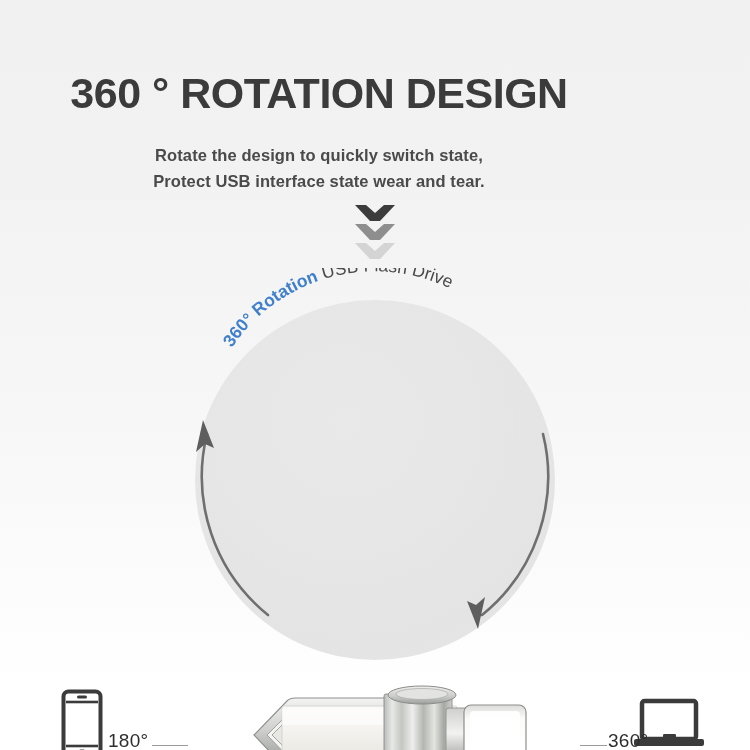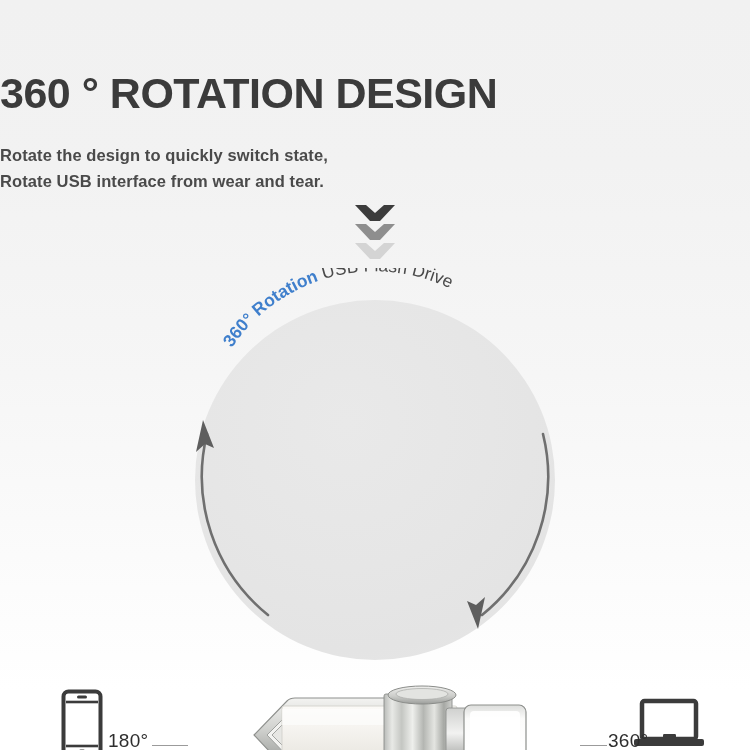--- a/index.html
+++ b/index.html
@@ -21,21 +21,21 @@
     background: linear-gradient(to bottom, #f1f1f1 0%, #f2f2f2 22%, #f6f6f6 50%, #fbfbfb 74%, #ffffff 92%, #ffffff 100%);
     overflow: hidden;
   }
 
   
   #header {
     position: absolute;
     top: 72px;
     left: 0;
     width: 638px;
-    text-align: left;
+    text-align: center;
   }
   #title {
     font-size: 43px;
     font-weight: bold;
     color: #3b3b3b;
     letter-spacing: -0.5px;
     line-height: 1;
     white-space: nowrap;
   }
   #subtitle {
@@ -130,21 +130,21 @@
 </style>
 </head>
 <body>
 
 <div id="page">
 
   <div id="header">
     <div id="title">360 ° ROTATION DESIGN</div>
     <div id="subtitle">
       <div>Rotate the design to quickly switch state,</div>
-      <div>Rotate USB interface from wear and tear.</div>
+      <div>Protect USB interface state wear and tear.</div>
     </div>
   </div>
 
   <div id="chevrons">
     <svg class="chev" width="40" height="17" viewBox="0 0 40 17">
       <path d="M0 0 H11 L20 8 L29 0 H40 L25 16 H15 Z" fill="#3c3c3c"></path>
     </svg>
     <svg class="chev" width="40" height="17" viewBox="0 0 40 17" style="margin-top:2px">
       <path d="M0 0 H11 L20 8 L29 0 H40 L25 16 H15 Z" fill="#8e8e8e"></path>
     </svg>

